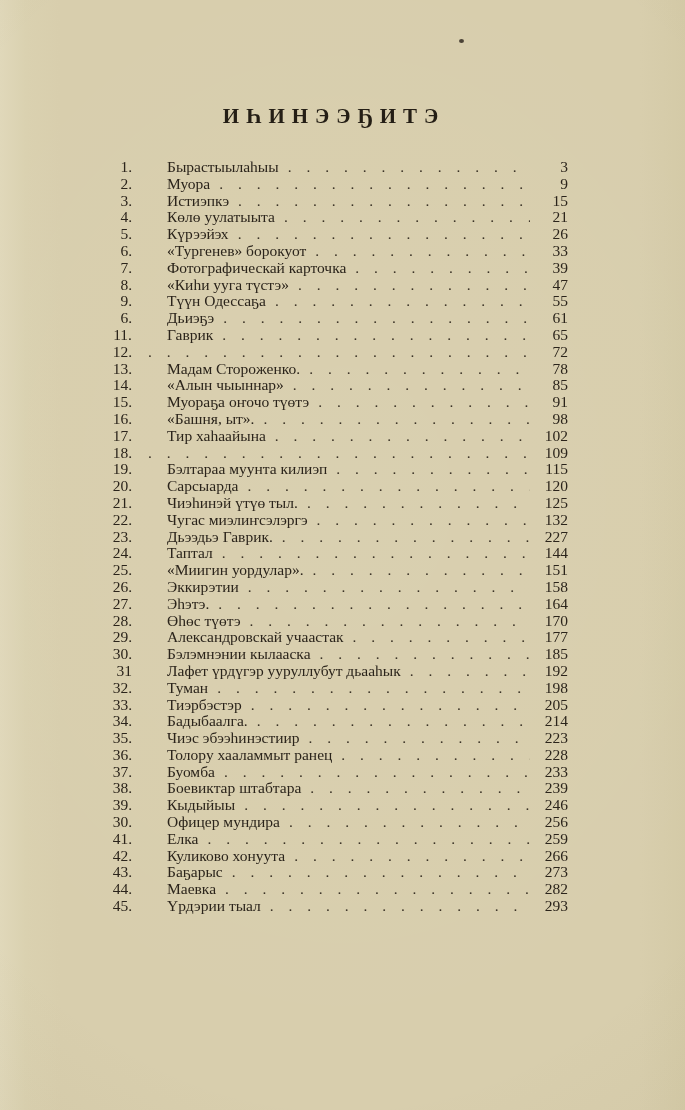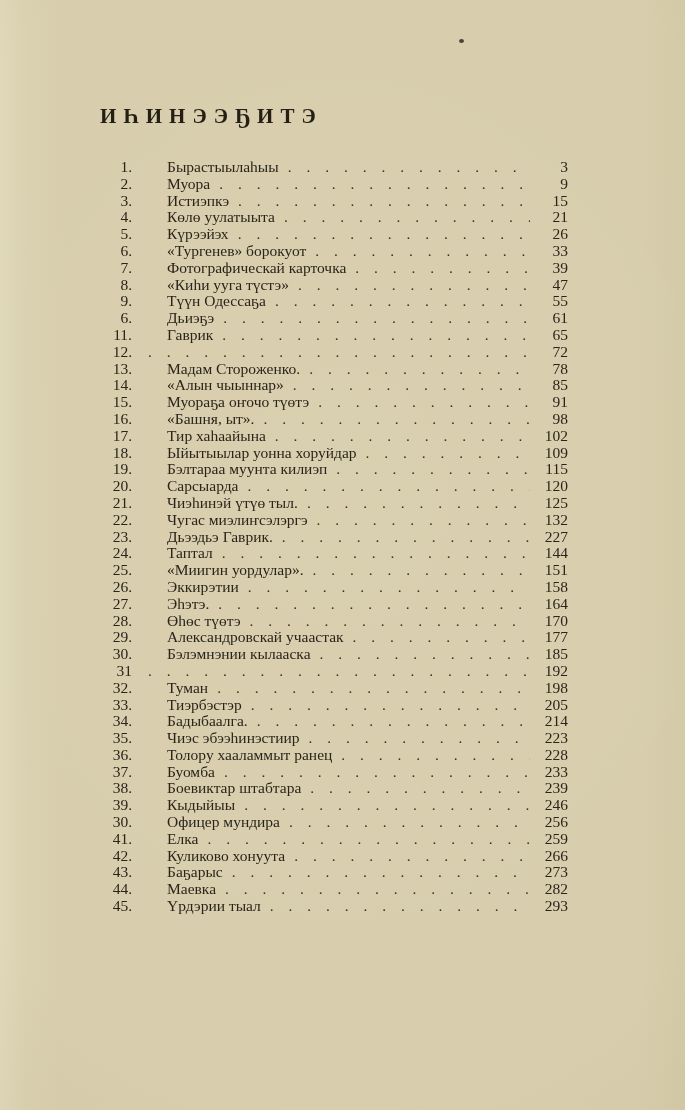--- a/index.html
+++ b/index.html
@@ -36,20 +36,21 @@
   }
   .content {
     position: absolute;
     left: 100px;
     top: 0;
     width: 468px;
   }
   .toc-title {
     margin-top: 104px;
     margin-bottom: 30px;
+    text-align: center;
     font-size: 21px;
     font-weight: bold;
     letter-spacing: 7px;
     color: #241e15;
     white-space: nowrap;
   }
   .toc-list {
     width: 100%;
   }
   .toc-row {
@@ -189,21 +190,20 @@
           <span class="toc-page">98</span>
         </div>
         <div class="toc-row">
           <span class="toc-num">17.</span>
           <span class="toc-entry-title">Тир хаһаайына</span>
           <span class="toc-leader">. . . . . . . . . . . . . . . . . . . . . . . . . . . . . . . . . . . . . . . .</span>
           <span class="toc-page">102</span>
         </div>
         <div class="toc-row">
           <span class="toc-num">18.</span>
-          <span class="toc-entry-title">Ыйытыылар уонна хоруйдар</span>
           <span class="toc-leader">. . . . . . . . . . . . . . . . . . . . . . . . . . . . . . . . . . . . . . . .</span>
           <span class="toc-page">109</span>
         </div>
         <div class="toc-row">
           <span class="toc-num">19.</span>
           <span class="toc-entry-title">Бэлтараа муунта килиэп</span>
           <span class="toc-leader">. . . . . . . . . . . . . . . . . . . . . . . . . . . . . . . . . . . . . . . .</span>
           <span class="toc-page">115</span>
         </div>
         <div class="toc-row">
@@ -267,20 +267,21 @@
           <span class="toc-page">177</span>
         </div>
         <div class="toc-row">
           <span class="toc-num">30.</span>
           <span class="toc-entry-title">Бэлэмнэнии кылааска</span>
           <span class="toc-leader">. . . . . . . . . . . . . . . . . . . . . . . . . . . . . . . . . . . . . . . .</span>
           <span class="toc-page">185</span>
         </div>
         <div class="toc-row">
           <span class="toc-num">31</span>
+          <span class="toc-entry-title">Лафет үрдүгэр ууруллубут дьааһык</span>
           <span class="toc-leader">. . . . . . . . . . . . . . . . . . . . . . . . . . . . . . . . . . . . . . . .</span>
           <span class="toc-page">192</span>
         </div>
         <div class="toc-row">
           <span class="toc-num">32.</span>
           <span class="toc-entry-title">Туман</span>
           <span class="toc-leader">. . . . . . . . . . . . . . . . . . . . . . . . . . . . . . . . . . . . . . . .</span>
           <span class="toc-page">198</span>
         </div>
         <div class="toc-row">

